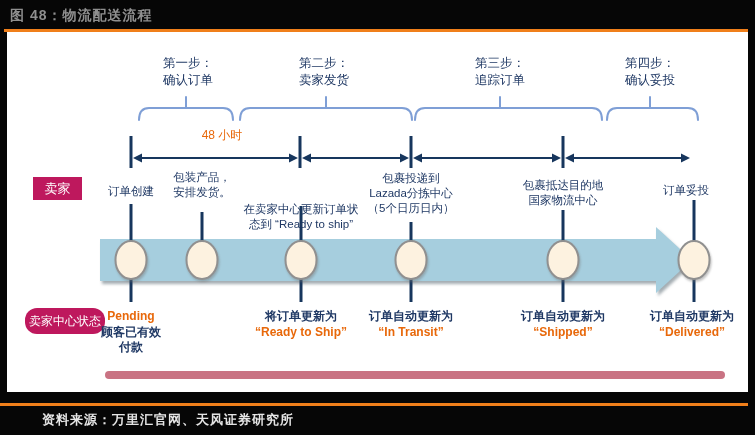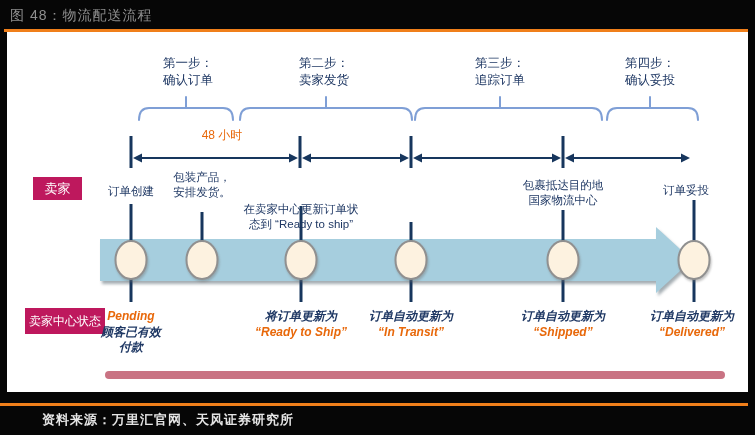--- a/index.html
+++ b/index.html
@@ -1,50 +1,50 @@
 <!DOCTYPE html>
 <html><head>
 <meta charset="utf-8">
 <style>
   html,body{margin:0;padding:0;background:#000;}
   .page{position:relative;width:755px;height:435px;background:#060606;overflow:hidden;
         font-family:"Liberation Sans","DejaVu Sans",sans-serif;}
   
   .fig-header{position:absolute;left:0;top:0;width:755px;height:29px;background:#060606;}
-  .fig-title{position:absolute;left:10px;top:7px;font-size:14px;font-weight:normal;color:#8f8f8f;letter-spacing:1px;}
+  .fig-title{position:absolute;left:10px;top:7px;font-size:14px;font-weight:bold;color:#8f8f8f;letter-spacing:1px;}
   .rule{position:absolute;height:3px;background:#f07f1a;}
   .rule-top{left:4px;top:29px;width:744px;}
   .rule-bottom{left:0px;top:403px;width:748px;}
   
   .canvas{position:absolute;left:7px;top:32px;width:741px;height:360px;background:#ffffff;}
   .gfx{position:absolute;left:0;top:0;width:755px;height:435px;pointer-events:none;}
   
   .col{position:absolute;transform:translateX(-50%);text-align:center;}
   .step{top:55px;width:116px;font-size:12.5px;line-height:17px;color:#1f3864;font-weight:500;}
   .step1{left:188px;} .step2{left:324px;} .step3{left:500px;} .step4{left:650px;}
   .duration{left:222px;top:127px;width:90px;font-size:12px;font-weight:normal;color:#e8680a;}
   .event{font-size:11.5px;line-height:15px;color:#1f3864;font-weight:500;}
   .ev1{left:131px;top:184px;width:84px;}
   .ev2{left:202px;top:170px;width:92px;text-align:center;}
   .ev3{left:301px;top:174px;width:152px;margin-top:28px;}
   .ev4{left:411px;top:171px;width:124px;}
   .ev5{left:563px;top:178px;width:116px;}
   .ev6{left:686px;top:183px;width:84px;}
-  .status{font-size:12px;line-height:15.5px;color:#1f3864;font-weight:700;font-style:italic;}
+  .status{font-size:12px;line-height:15.5px;color:#1f3864;font-weight:700;}
   .st1{left:131px;top:309px;width:96px;}
   .st2{left:301px;top:309px;width:146px;}
   .st3{left:411px;top:309px;width:116px;}
   .st4{left:563px;top:309px;width:116px;}
   .st5{left:692px;top:309px;width:108px;}
   .status .hl{color:#e8680a;}
   
   .tag{position:absolute;background:#be185d;color:#ffffff;font-weight:normal;
        display:flex;align-items:center;justify-content:center;}
   .tag-seller{left:33px;top:177px;width:49px;height:23px;font-size:13px;}
-  .tag-center{left:25px;top:308px;width:80px;height:26px;font-size:12px;}
+  .tag-center{left:25px;top:308px;width:80px;height:26px;font-size:12px;border-radius:12px;}
   
   .pinkbar{position:absolute;left:105px;top:371px;width:620px;height:8px;background:#c97383;border-radius:4px;}
   
   .source{position:absolute;left:42px;top:411px;font-size:13px;font-weight:bold;color:#e5e5e5;letter-spacing:1px;}
   .shadow-arrow{filter:drop-shadow(2px 3px 1.5px rgba(90,105,115,0.55));}
   .shadow-node{filter:drop-shadow(1.5px 2px 1px rgba(120,120,120,0.45));}
 </style>
 </head>
 <body>
 
@@ -144,20 +144,25 @@
     <div>订单创建</div>
   </div>
   <div class="col event ev2">
     <div>包装产品，</div>
     <div>安排发货。</div>
   </div>
   <div class="col event ev3">
     <div>在卖家中心更新订单状</div>
     <div>态到 “Ready to ship”</div>
   </div>
+  <div class="col event ev4">
+    <div>包裹投递到</div>
+    <div>Lazada分拣中心</div>
+    <div>（5个日历日内）</div>
+  </div>
   <div class="col event ev5">
     <div>包裹抵达目的地</div>
     <div>国家物流中心</div>
   </div>
   <div class="col event ev6">
     <div>订单妥投</div>
   </div>
 
   <div class="col status st1">
     <div class="hl">Pending</div>

